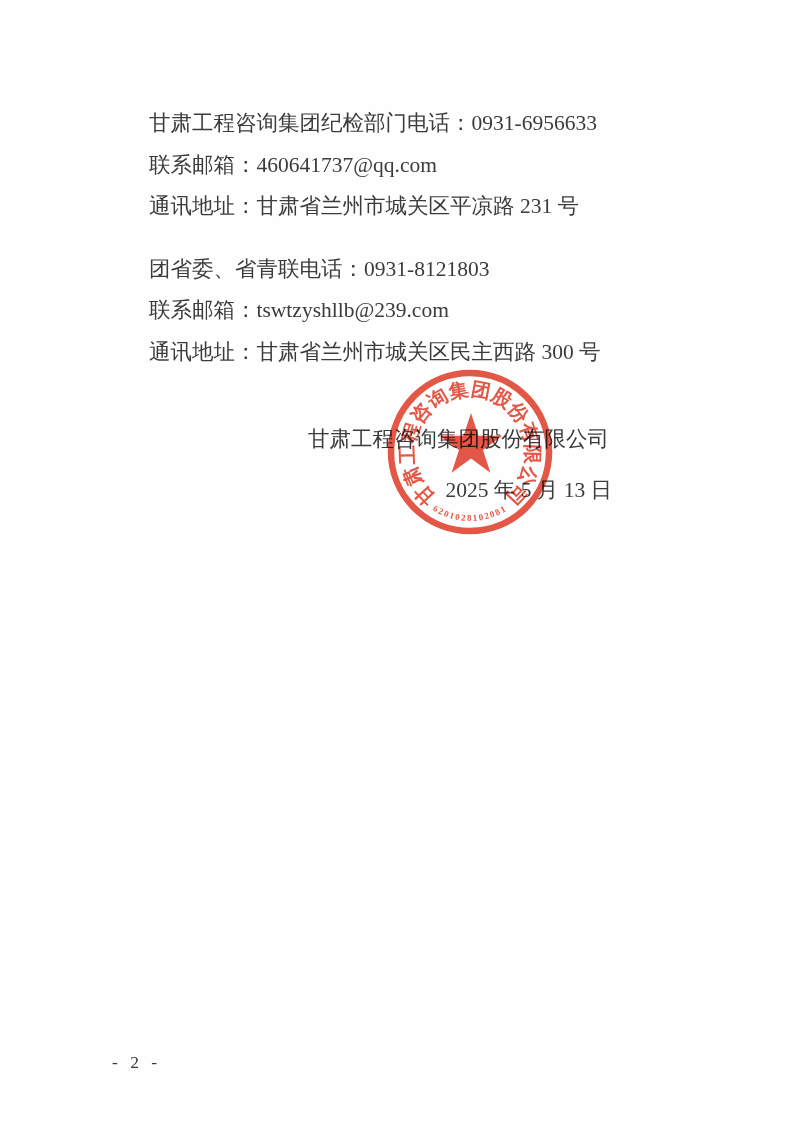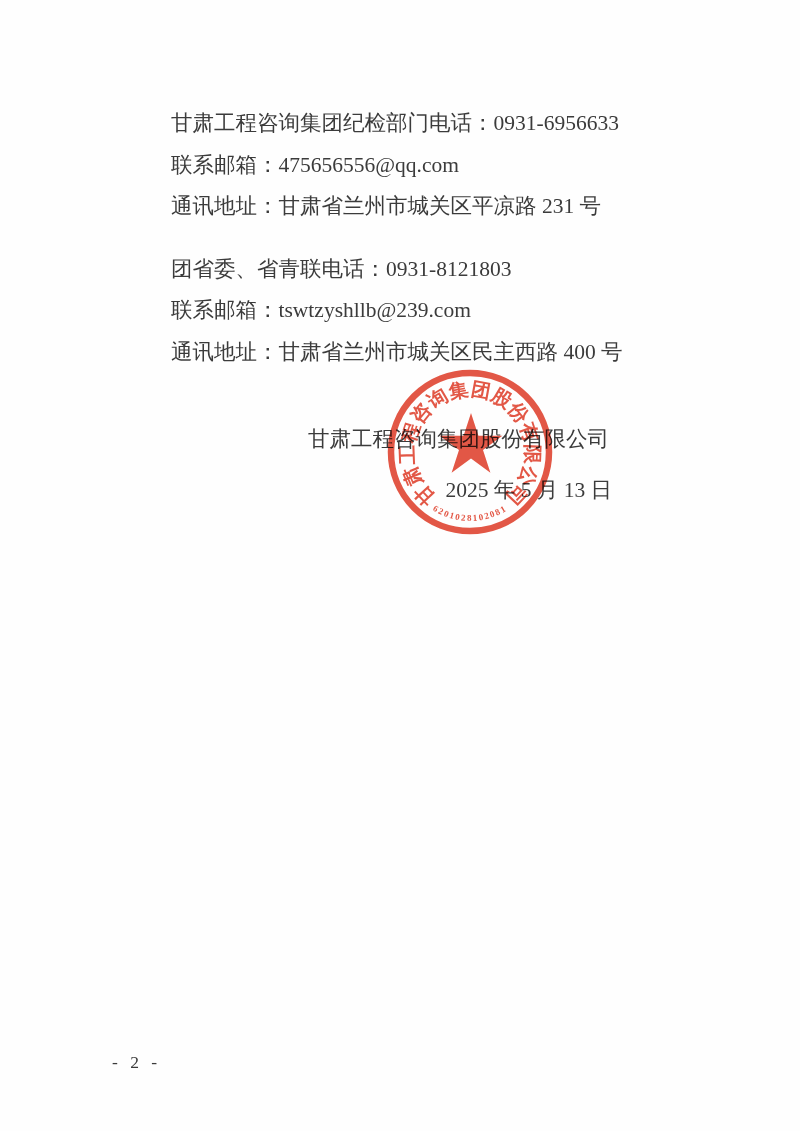--- a/index.html
+++ b/index.html
@@ -5,21 +5,21 @@
   html,body{margin:0;padding:0;background:#ffffff;}
   .page{
     position:relative;
     width:800px;height:1131px;
     background:#fefefe;
     overflow:hidden;
     font-family:"Liberation Serif","DejaVu Serif",serif;
     color:#3b3b3b;
   }
   .content{
-    position:absolute;left:171px;top:103px;
+    position:absolute;left:149px;top:103px;
     font-size:21.5px;line-height:41.5px;
   }
   .contact-block{margin:0;}
   .contact-block + .contact-block{margin-top:21px;}
   .line{white-space:pre;}
   .signature{
     position:absolute;left:308px;top:424px;width:304px;
     font-size:21.5px;
   }
   .sig-company{line-height:30px;white-space:pre;}
@@ -38,27 +38,27 @@
   }
 </style>
 </head>
 <body>
 
 <div class="page">
 
   <div class="content">
     <div class="contact-block">
       <div class="line">甘肃工程咨询集团纪检部门电话：0931-6956633</div>
-      <div class="line">联系邮箱：475656556@qq.com</div>
+      <div class="line">联系邮箱：460641737@qq.com</div>
       <div class="line">通讯地址：甘肃省兰州市城关区平凉路 231 号</div>
     </div>
     <div class="contact-block">
       <div class="line">团省委、省青联电话：0931-8121803</div>
       <div class="line">联系邮箱：tswtzyshllb@239.com</div>
-      <div class="line">通讯地址：甘肃省兰州市城关区民主西路 400 号</div>
+      <div class="line">通讯地址：甘肃省兰州市城关区民主西路 300 号</div>
     </div>
   </div>
 
   <div class="signature">
     <div class="sig-company">甘肃工程咨询集团股份有限公司</div>
     <div class="sig-date">2025 年 5 月 13 日</div>
   </div>
 
   <svg class="seal" viewBox="0 0 172 172" aria-hidden="true">
     <defs>

